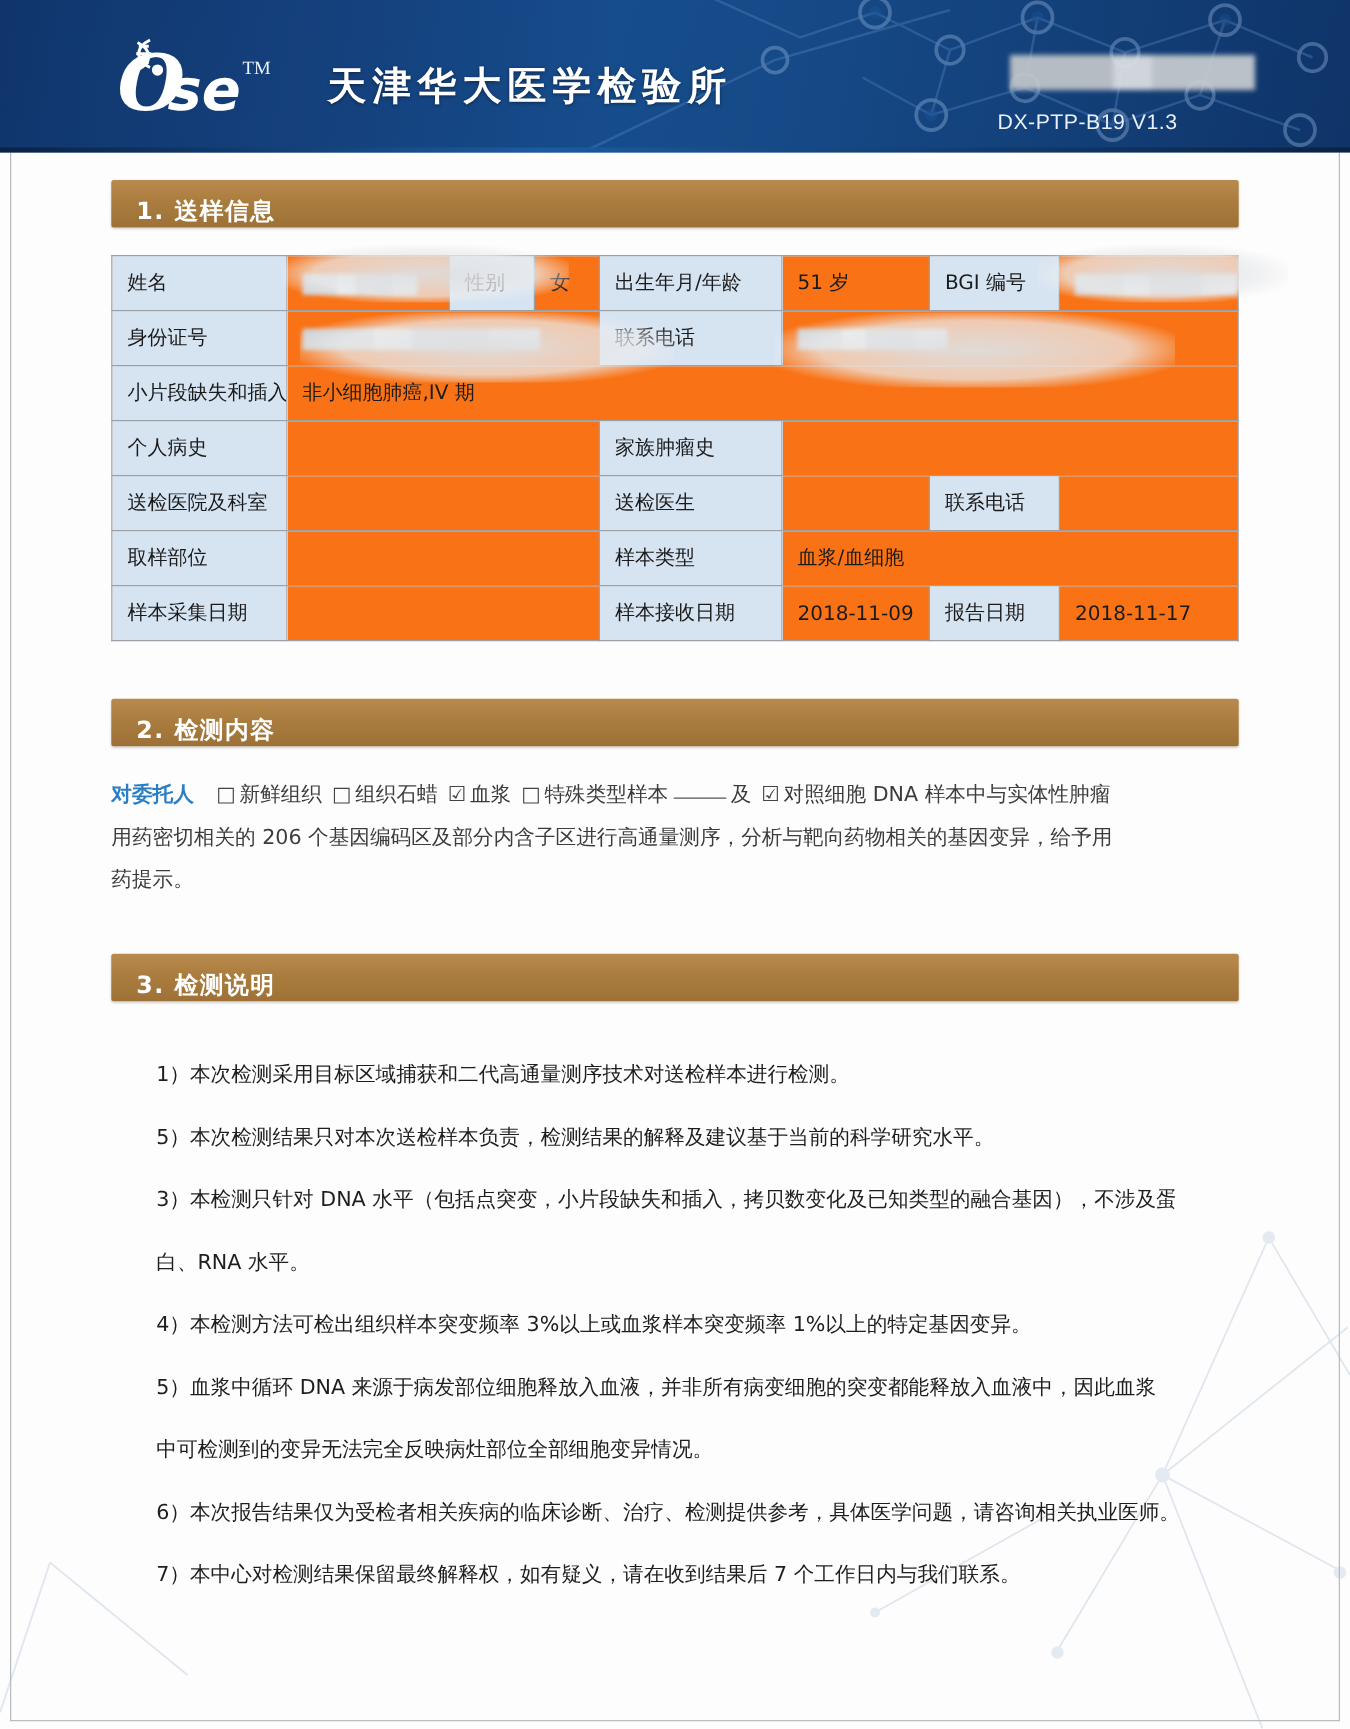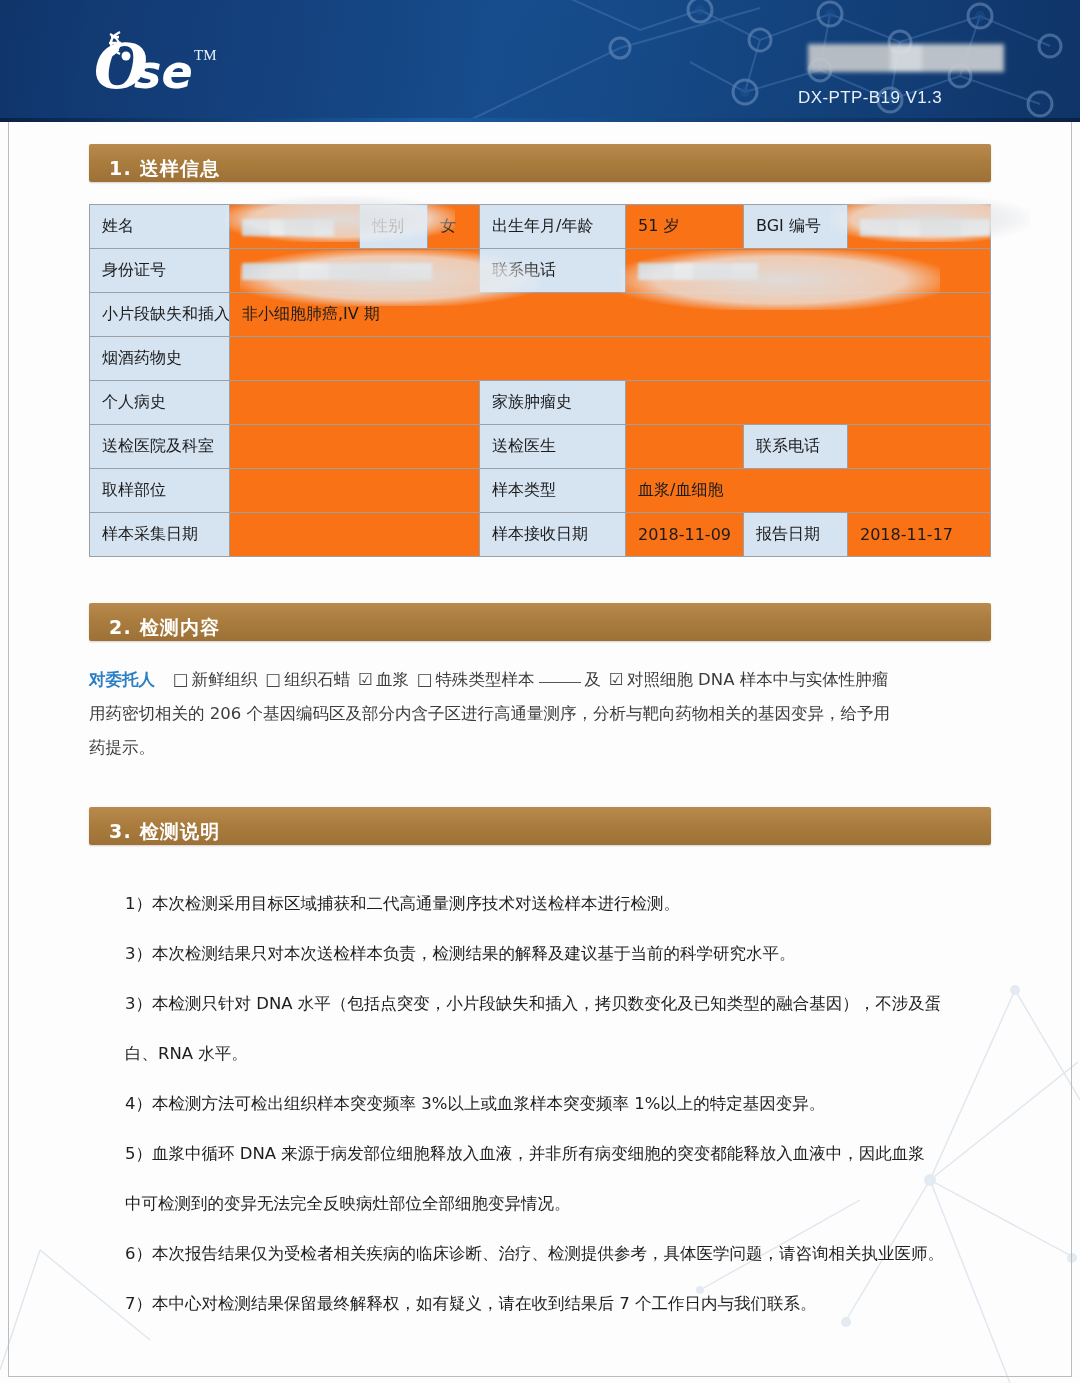--- a/index.html
+++ b/index.html
@@ -210,20 +210,21 @@
             <path d="M14 8 C26 14 26 24 14 30"></path>
             <path d="M24 6 C12 12 12 22 24 28"></path>
             <path d="M15 11 L23 11 M13 17 L25 17 M15 24 L23 24"></path>
           </g>
           <circle cx="30" cy="30" r="4.5" fill="#ffffff"></circle>
         </svg>
       </div>
       <span class="logo-tm">TM</span>
     </div>
 
+    <div class="lab-name">天津华大医学检验所</div>
     <div class="redact-header"></div>
     <div class="doc-code">DX-PTP-B19 V1.3</div>
     <div class="banner-bottom-line"></div>
   </div>
 
   <div class="frame"></div>
 
   <div class="content">
 
     <div class="section-bar">
@@ -254,24 +255,20 @@
         <td class="lbl">联系电话</td>
         <td class="val last" colspan="3">
           <span class="redact" style="width:120px"></span>
         </td>
       </tr>
       <tr>
         <td class="lbl">小片段缺失和插入</td>
         <td class="val last" colspan="7">非小细胞肺癌,IV 期</td>
       </tr>
       <tr>
-        <td class="lbl">烟酒药物史</td>
-        <td class="val last" colspan="7"></td>
-      </tr>
-      <tr>
         <td class="lbl">个人病史</td>
         <td class="val" colspan="3"></td>
         <td class="lbl">家族肿瘤史</td>
         <td class="val last" colspan="3"></td>
       </tr>
       <tr>
         <td class="lbl">送检医院及科室</td>
         <td class="val" colspan="3"></td>
         <td class="lbl">送检医生</td>
         <td class="val"></td>
@@ -306,21 +303,21 @@
       <div>用药密切相关的 206 个基因编码区及部分内含子区进行高通量测序，分析与靶向药物相关的基因变异，给予用</div>
       <div>药提示。</div>
     </div>
 
     <div class="section-bar" style="margin-top:42px">
       <span class="sec-text">3. 检测说明</span>
     </div>
 
     <div class="notes">
       <div class="note">1）本次检测采用目标区域捕获和二代高通量测序技术对送检样本进行检测。</div>
-      <div class="note">3）本次检测结果只对本次送检样本负责，检测结果的解释及建议基于当前的科学研究水平。</div>
+      <div class="note">5）本次检测结果只对本次送检样本负责，检测结果的解释及建议基于当前的科学研究水平。</div>
       <div class="note">3）本检测只针对 DNA 水平（包括点突变，小片段缺失和插入，拷贝数变化及已知类型的融合基因），不涉及蛋</div>
       <div class="note">白、RNA 水平。</div>
       <div class="note">4）本检测方法可检出组织样本突变频率 3%以上或血浆样本突变频率 1%以上的特定基因变异。</div>
       <div class="note">5）血浆中循环 DNA 来源于病发部位细胞释放入血液，并非所有病变细胞的突变都能释放入血液中，因此血浆</div>
       <div class="note">中可检测到的变异无法完全反映病灶部位全部细胞变异情况。</div>
       <div class="note">6）本次报告结果仅为受检者相关疾病的临床诊断、治疗、检测提供参考，具体医学问题，请咨询相关执业医师。</div>
       <div class="note">7）本中心对检测结果保留最终解释权，如有疑义，请在收到结果后 7 个工作日内与我们联系。</div>
     </div>
   </div>
 

